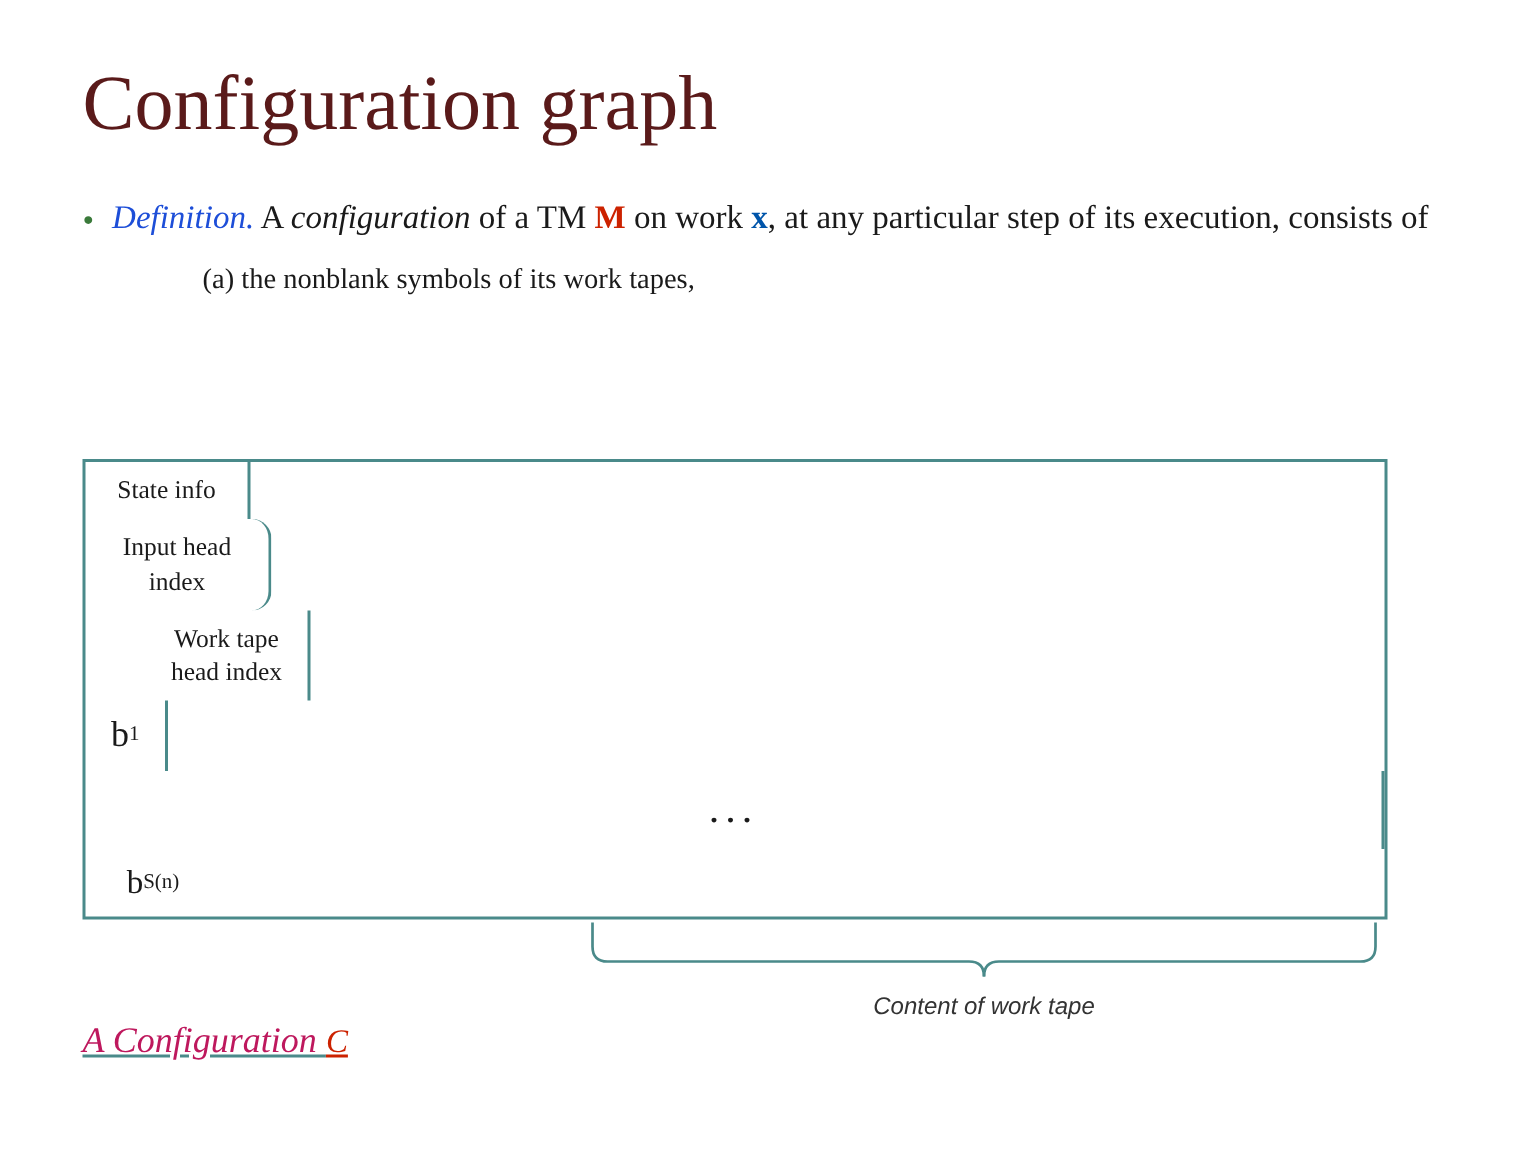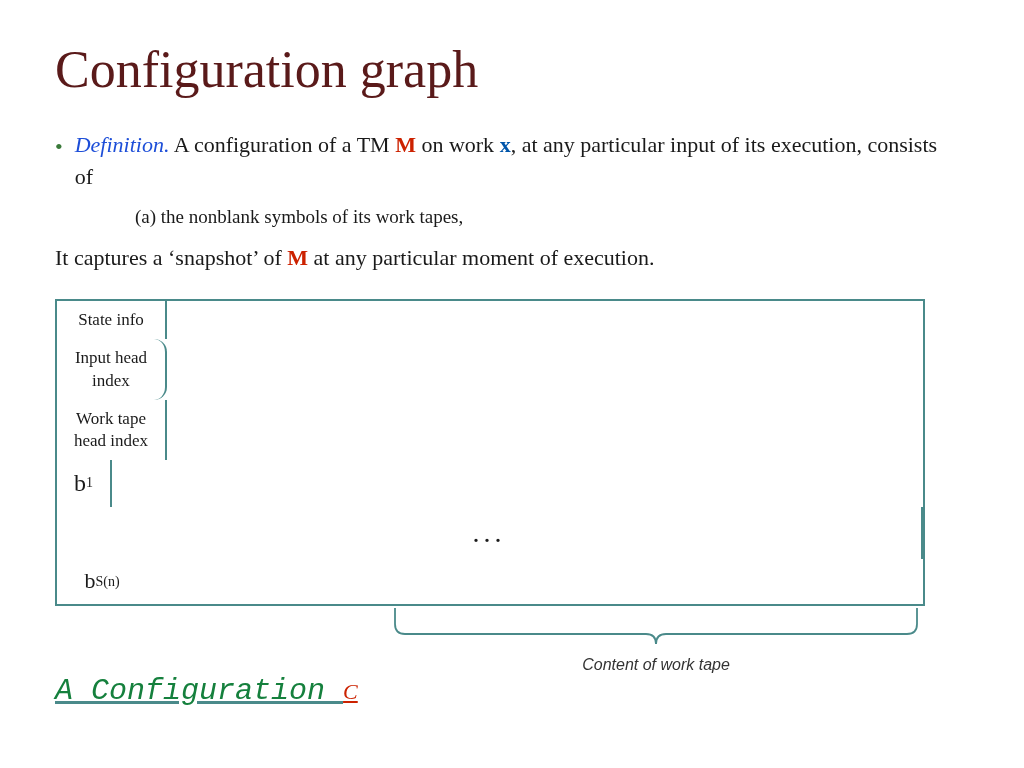--- a/index.html
+++ b/index.html
@@ -9,21 +9,21 @@
       height: 768px;
       background: #ffffff;
       font-family: Georgia, 'Times New Roman', serif;
       overflow: hidden;
       position: relative;
     }
 
     .slide {
       width: 1024px;
       height: 768px;
-      padding: 40px 85px 30px 55px;
+      padding: 40px 55px 30px 55px;
       position: relative;
     }
 
     .title {
       font-size: 52px;
       font-weight: normal;
       color: #5a1a1a;
       margin-bottom: 30px;
       font-family: Georgia, serif;
     }
@@ -57,20 +57,21 @@
       color: #cc2200;
       font-weight: bold;
     }
 
     .highlight-blue {
       color: #0055aa;
       font-weight: bold;
     }
 
     .italic {
+      font-style: italic;
     }
 
     .sub-items {
       margin-left: 80px;
       margin-top: 8px;
       margin-bottom: 8px;
     }
 
     .sub-item {
       margin-bottom: 8px;
@@ -111,38 +112,37 @@
       padding: 8px 6px;
       text-align: center;
       line-height: 1.3;
     }
 
     .tape-cell:last-child {
       border-right: none;
     }
 
     .cell-state { width: 110px; }
-    .cell-input { width: 110px; border-radius: 13px; }
-    .cell-work  { width: 110px; }
+    .cell-input { width: 124px; border-radius: 13px; }
+    .cell-work  { width: 110px; margin-left: 40px; }
     .cell-b1    { width: 55px; font-size: 24px; }
     .cell-dots  { flex: 1; font-size: 28px; letter-spacing: 4px; }
     .cell-bs    { width: 90px; font-size: 22px; }
 
     .b-sub {
       font-size: 14px;
       vertical-align: sub;
     }
 
     .config-label {
-      font-size: 30px;
-      color: #15803d;
+      font-size: 24px;
+      color: #be185d;
       font-style: italic;
       text-decoration: underline;
       text-decoration-color: #4a8a8a;
-      font-family: Liberation Mono, monospace;
     }
 
     .config-C {
       color: #cc2200;
       font-style: italic;
       text-decoration: underline;
       text-decoration-color: #cc2200;
       font-size: 22px;
     }
   </style>
@@ -152,33 +152,30 @@
 <div class="slide">
 
   <h1 class="title">Configuration graph</h1>
 
   <div class="content">
 
     <div class="bullet-item">
       <span class="bullet-dot">•</span>
       <div>
         <span class="definition-word">Definition.</span>
-        <span> A </span><span class="italic">configuration</span><span> of a TM </span><span class="highlight-red">M</span><span> on work </span><span class="highlight-blue">x</span><span>, at any particular input of its execution, consists of</span>
+        <span> A </span><span class="italic">configuration</span><span> of a TM </span><span class="highlight-red">M</span><span> on work </span><span class="highlight-blue">x</span><span>, at any particular step of its execution, consists of</span>
       </div>
     </div>
 
     <div class="sub-items">
       <div class="sub-item">
         <span>(a)  the nonblank symbols of its work tapes,</span>
       </div>
     </div>
 
-    <div class="snapshot-text">
-      <span>It captures a ‘snapshot’ of </span><span class="highlight-red">M</span><span> at any particular moment of execution.</span>
-    </div>
 
   </div>
 
   <div class="diagram-area">
 
     <div class="tape-row">
       <div class="tape-cell cell-state">
         <span>State info</span>
       </div>
       <div class="tape-cell cell-input">

